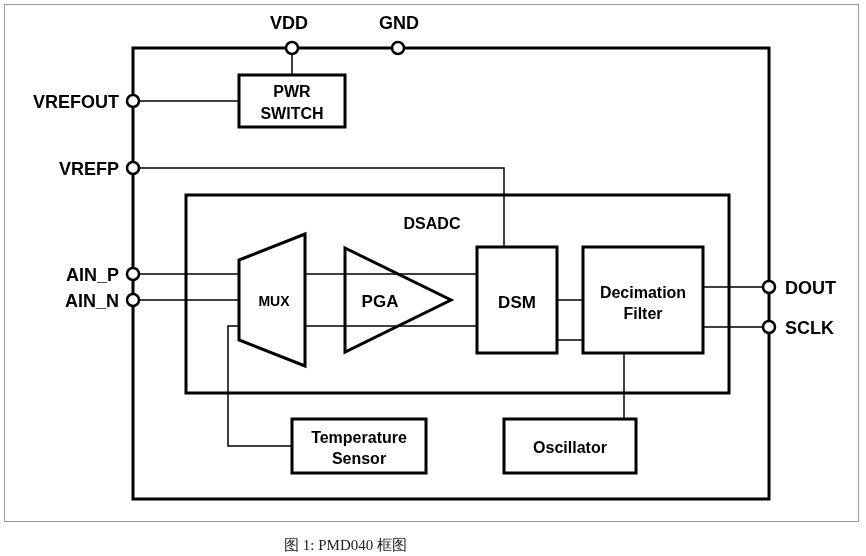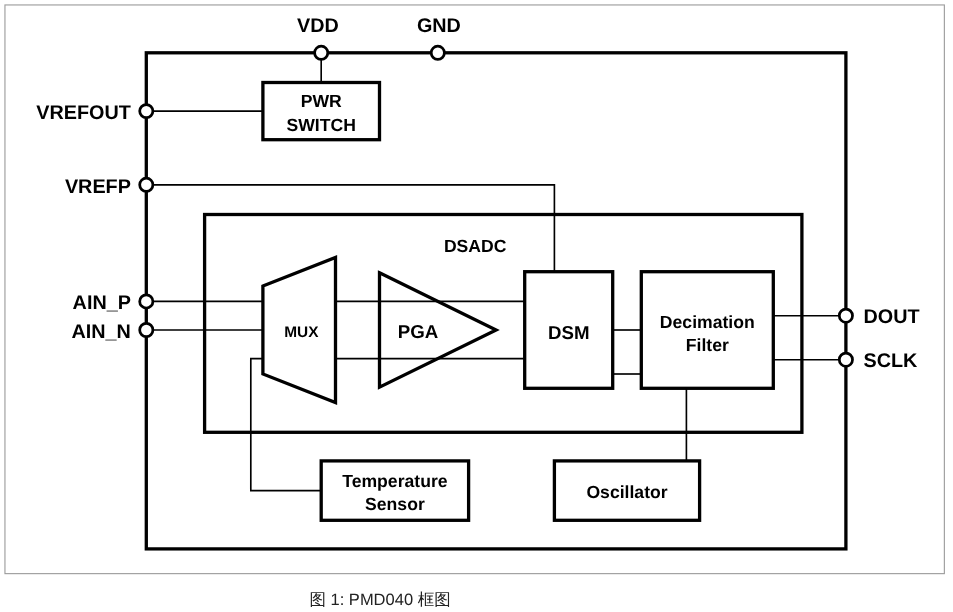--- a/index.html
+++ b/index.html
@@ -1,20 +1,20 @@
 <!DOCTYPE html>
 <html><head>
 <meta charset="utf-8">
 <style>
   html, body { margin:0; padding:0; background:#ffffff; }
   body { width:866px; height:556px; position:relative; overflow:hidden; font-family:"Liberation Sans", sans-serif; }
   #frame { position:absolute; left:4px; top:4px; width:855px; height:518px; border:1px solid #9a9a9a; box-sizing:border-box; }
   svg#diagram { position:absolute; left:0; top:0; }
   .lbl { font-family:"Liberation Sans", sans-serif; font-weight:bold; fill:#000; }
-  #caption { position:absolute; left:0; width:691px; top:536px; text-align:center; font-size:15px; color:#222; font-family:Liberation Sans, sans-serif; }
+  #caption { position:absolute; left:0; width:691px; top:536px; text-align:center; font-size:15px; color:#222; font-family:Liberation Serif, serif; }
 </style>
 </head>
 <body>
 
 <div id="frame"></div>
 
 <svg id="diagram" width="866" height="530" viewBox="0 0 866 530">
 
   <rect x="133" y="48" width="636" height="451" fill="none" stroke="#000" stroke-width="3"></rect>
 

